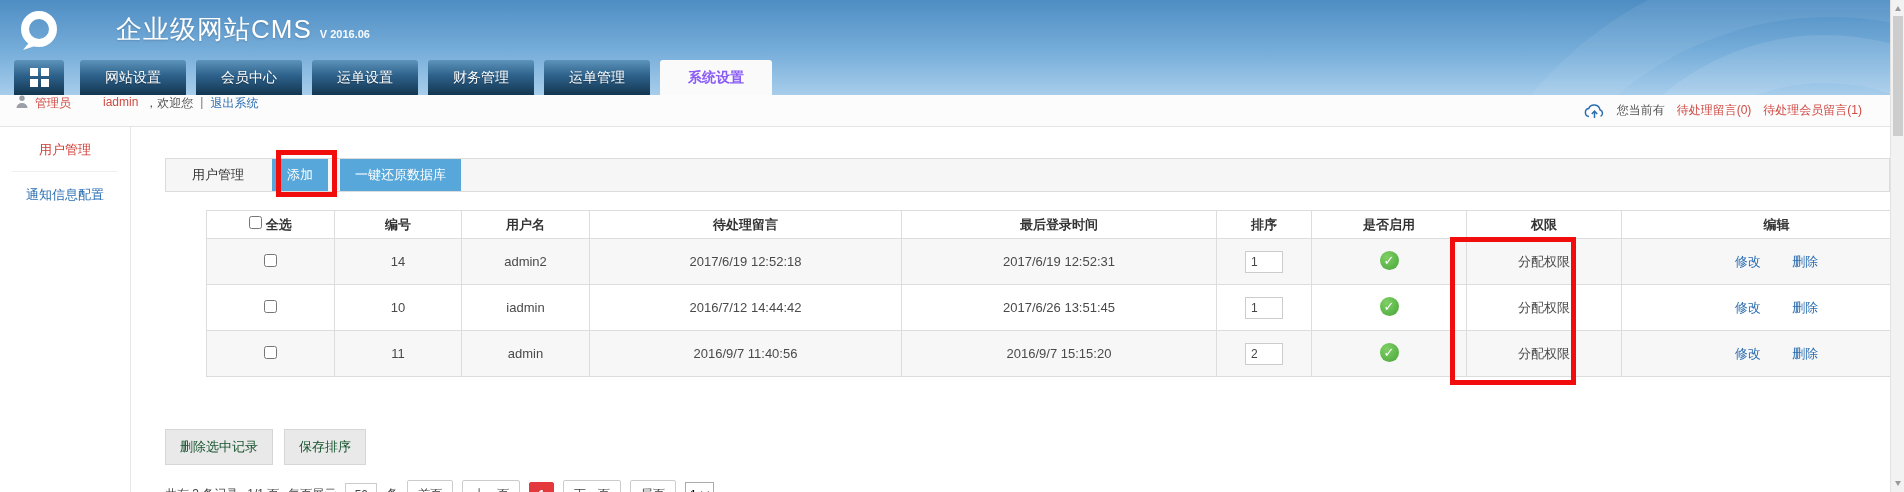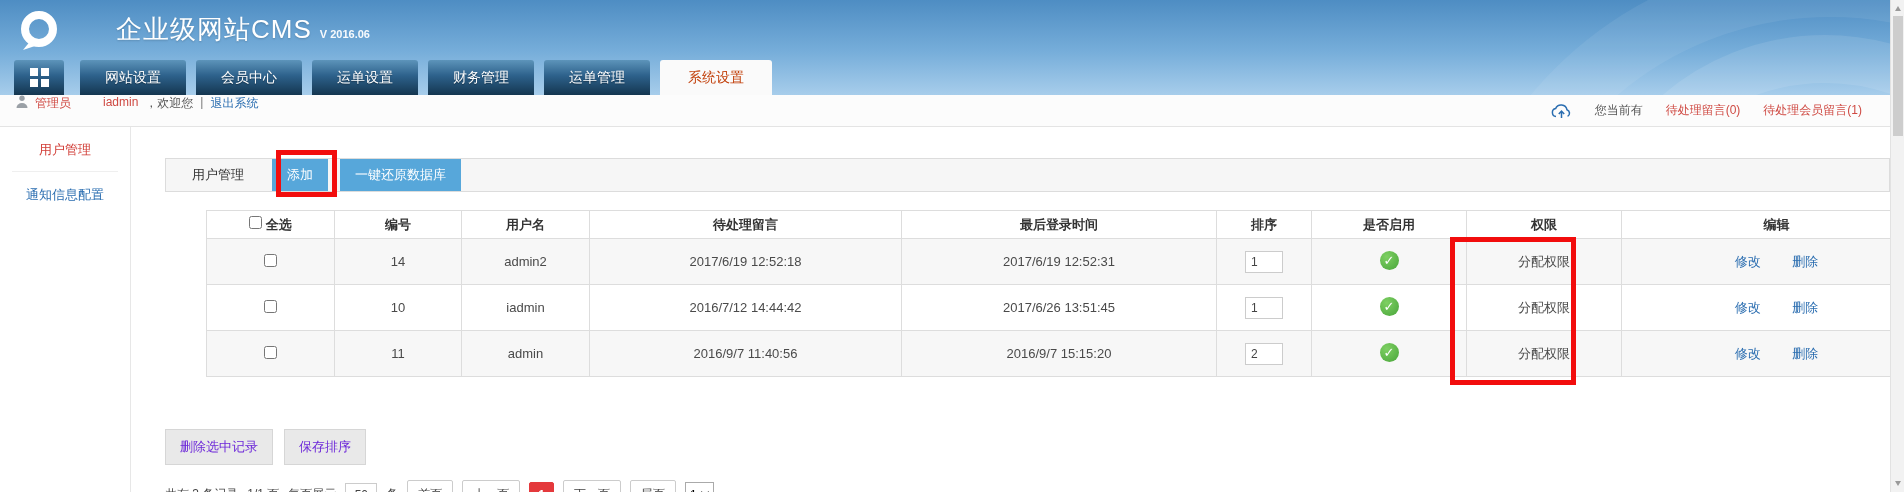--- a/index.html
+++ b/index.html
@@ -17,30 +17,30 @@
   .brand { position:absolute; left:72px; top:12px; color:#fff; display:flex; align-items:baseline; }
   .brand .title { font-size:26px; letter-spacing:1px; text-shadow:0 1px 2px rgba(0,0,0,.18);margin-left:44px; }
   .brand .ver { font-size:11px; margin-left:8px; opacity:.95;font-weight:bold; }
 
   
   .nav-tab { position:absolute; top:60px; height:35px; border-radius:3px 3px 0 0;
     background:linear-gradient(180deg,#5d94ba 0%,#2c6democrat 0%,#2d618b 45%,#143650 100%);
     background:linear-gradient(180deg,#5d94ba 0%,#2d618b 45%,#143650 100%);
     color:#fff; font-size:14px; display:flex; align-items:center; justify-content:center;
     cursor:pointer; text-shadow:0 1px 1px rgba(0,0,0,.35); }
-  .nav-tab.active { background:#fafafa; color:#c2410c; font-weight:normal; text-shadow:none; }
+  .nav-tab.active { background:#fafafa; color:#8b5cf6; font-weight:bold; text-shadow:none; }
   .grid-tab { left:14px; width:50px; }
   .gridicon { display:grid; grid-template-columns:8px 8px; grid-template-rows:8px 8px; gap:3px; }
   .gridicon i { background:#fff; }
 
   
   .userbar { position:absolute; top:95px; left:0; width:1890px; height:32px; background:#fcfcfc;
     border-bottom:1px solid #e4e4e4; font-size:12px; }
   .ub-left { position:absolute; left:16px; top:0; height:31px; display:flex; align-items:flex-start; gap:7px; }
-  .ub-right { position:absolute; right:28px; top:0; height:31px; display:flex; align-items:center; gap:23px; }
+  .ub-right { position:absolute; right:28px; top:0; height:31px; display:flex; align-items:center; gap:12px; }
   .red-t { color:#cf4a43; }
   .gray-t { color:#555; }
   .link { color:#2a6db0; text-decoration:none; cursor:pointer; }
   .sep { color:#777; }
 
   
   .sidebar { position:absolute; left:0; top:127px; width:131px; bottom:0; background:#fff;
     border-right:1px solid #e7e7e7; text-align:center; font-size:13px; }
   .side-item { padding:14px 0 12px; cursor:pointer; }
   .side-item.active { color:#d13c35; }
@@ -67,21 +67,21 @@
     background:#fff; color:#444; }
   .check-ic { display:inline-block; width:19px; height:19px; border-radius:50%;
     background:radial-gradient(circle at 35% 30%, #7ed063, #49a53a); position:relative; }
   .check-ic::after { content:"✓"; position:absolute; left:0; top:0; width:19px; line-height:19px;
     color:#fff; font-size:13px; font-weight:bold; }
   .row-link { color:#2a6db0; cursor:pointer; margin:0 14px; text-decoration:none; }
   .perm-link { color:#4a4a4a; cursor:pointer; }
 
   
   .actions { margin-top:52px; display:flex; gap:11px; }
-  .gray-btn { background:#e9e9e9; border:1px solid #d6d6d6; color:#6d28d9; font-size:13px;
+  .gray-btn { background:#e9e9e9; border:1px solid #d6d6d6; color:#14532d; font-size:13px;
     padding:8px 14px; cursor:pointer; }
   .pager { margin-top:15px; display:flex; align-items:center; gap:9px; font-size:12px; color:#444; }
   .pp-input { width:32px; height:24px; border:1px solid #ccc; text-align:center; font-size:12px; color:#444; }
   .pg-btn { border:1px solid #ccc; background:#fff; color:#444; padding:5px 10px; border-radius:2px;
     cursor:pointer; font-size:12px; }
   .pg-cur { background:#e4393c; border:1px solid #e4393c; color:#fff; padding:5px 8px;
     border-radius:2px; font-weight:bold; }
   .pg-sel { height:25px; border:1px solid #aaa; font-size:12px; background:#fff; }
 
   

